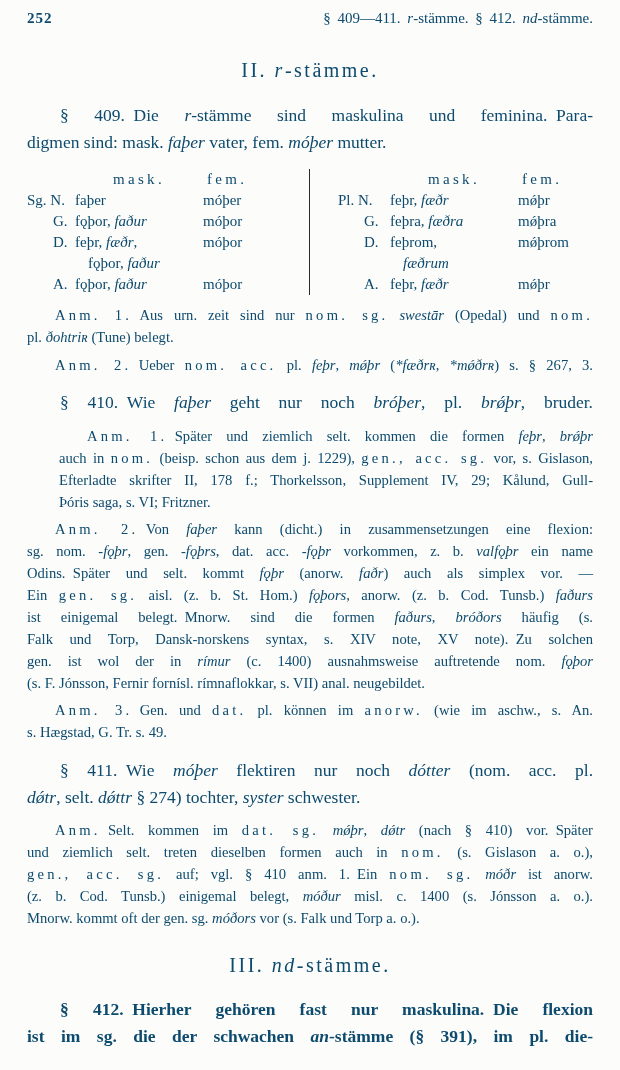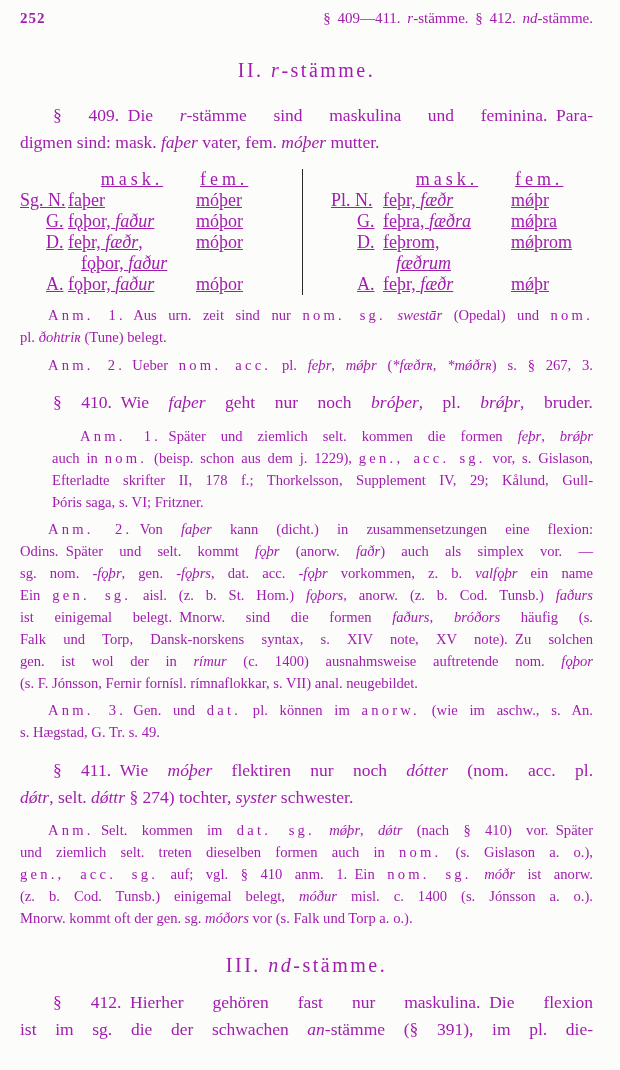--- a/index.html
+++ b/index.html
@@ -1,24 +1,24 @@
 <!DOCTYPE html>
 <html><head>
 <meta charset="utf-8">
 <style>
   html,body { margin:0; padding:0; background:#777; }
   .page {
     position:relative;
     width:620px; height:1070px;
     margin:0 auto;
     background:#fcfcfa;
-    color:#a21caf;
+    color:#0c4a6e;
     font-family:"Liberation Serif","DejaVu Serif",serif;
     box-sizing:border-box;
-    padding:10px 27px 0 20px;
+    padding:10px 27px 0 27px;
     overflow:hidden;
   }
   
   .running-header { position:relative; height:22px; font-size:15px; }
   .pagenum { position:absolute; left:0; top:0; font-weight:bold; letter-spacing:1px; }
   .runtitle { display:block; text-align:right; word-spacing:3px; }
   
   .chapter { margin:26px 0 0 0; text-align:center; font-size:20px; font-weight:normal; letter-spacing:2.5px; line-height:24px; }
   .chapter2 { margin-top:24px; }
   
@@ -31,25 +31,25 @@
   .anm  .line.fl { text-indent:28px; }
   .p409 { margin-top:20px; }
   .a409-1 { margin-top:9px; }
   .a409-2 { margin-top:6px; }
   .p410 { margin-top:13px; }
   .a410-1 { margin-top:9px;margin-left:32px; }
   .a410-2 { margin-top:5px; }
   .a410-3 { margin-top:5px; }
   .p411 { margin-top:14px; }
   .a411 { margin-top:8px; }
-  .p412 { margin-top:12px; }
+  .p412 { margin-top:19px;font-weight:bold; }
   
   .sp { letter-spacing:0.22em; }
   
-  .paradigm { display:flex; margin-top:13px; font-size:18px; line-height:21px;text-decoration:underline; }
+  .paradigm { display:flex; margin-top:13px; font-size:15px; line-height:21px; }
   .phalf { box-sizing:border-box; }
   .phalf.left  { width:283px; border-right:1.5px solid #2b2a28; padding-right:6px; }
   .phalf.right { width:282px; padding-left:28px; }
   .trow { display:grid; }
   .phalf.left  .trow { grid-template-columns:48px 128px 1fr; }
   .phalf.right .trow { grid-template-columns:52px 128px 1fr; }
   .trow.thead .tmask { text-align:center; letter-spacing:0.22em; }
   .trow.thead .tfem  { padding-left:4px; letter-spacing:0.22em; }
   .trow:not(.rfirst):not(.thead) .tlabel { padding-left:26px; }
   .trow.cont .tmask { padding-left:13px; }
@@ -151,22 +151,22 @@
       <div class="line fl jl">§ 410. Wie <i>faþer</i> geht nur noch <i>bróþer</i>, pl. <i>brǿþr</i>, bruder.</div>
     </div>
   <div class="para anm a410-1">
       <div class="line fl jl"><span class="sp">Anm. 1.</span> Später und ziemlich selt. kommen die formen <i>feþr</i>, <i>brǿþr</i></div>
       <div class="line jl">auch in <span class="sp">nom.</span> (beisp. schon aus dem j. 1229), <span class="sp">gen., acc. sg.</span> vor, s. Gislason,</div>
       <div class="line jl">Efterladte skrifter II, 178 f.; Thorkelsson, Supplement IV, 29; Kålund, Gull-</div>
       <div class="line">Þóris saga, s. VI; Fritzner.</div>
     </div>
   <div class="para anm a410-2">
       <div class="line fl jl"><span class="sp">Anm. 2.</span> Von <i>faþer</i> kann (dicht.) in zusammensetzungen eine flexion:</div>
+      <div class="line jl">sg. nom. <i>-fǫþr</i>, gen. <i>-fǫþrs</i>, dat. acc. <i>-fǫþr</i> vorkommen, z. b. <i>valfǫþr</i> ein name</div>
       <div class="line jl">Odins. Später und selt. kommt <i>fǫþr</i> (anorw. <i>faðr</i>) auch als simplex vor. —</div>
-      <div class="line jl">sg. nom. <i>-fǫþr</i>, gen. <i>-fǫþrs</i>, dat. acc. <i>-fǫþr</i> vorkommen, z. b. <i>valfǫþr</i> ein name</div>
       <div class="line jl">Ein <span class="sp">gen. sg.</span> aisl. (z. b. St. Hom.) <i>fǫþors</i>, anorw. (z. b. Cod. Tunsb.) <i>faðurs</i></div>
       <div class="line jl">ist einigemal belegt. Mnorw. sind die formen <i>faðurs</i>, <i>bróðors</i> häufig (s.</div>
       <div class="line jl">Falk und Torp, Dansk-norskens syntax, s. XIV note, XV note). Zu solchen</div>
       <div class="line jl">gen. ist wol der in <i>rímur</i> (c. 1400) ausnahmsweise auftretende nom. <i>fǫþor</i></div>
       <div class="line">(s. F. Jónsson, Fernir fornísl. rímnaflokkar, s. VII) anal. neugebildet.</div>
     </div>
   <div class="para anm a410-3">
       <div class="line fl jl"><span class="sp">Anm. 3.</span> Gen. und <span class="sp">dat.</span> pl. können im <span class="sp">anorw.</span> (wie im aschw., s. An.</div>
       <div class="line">s. Hægstad, G. Tr. s. 49.</div>
     </div>

